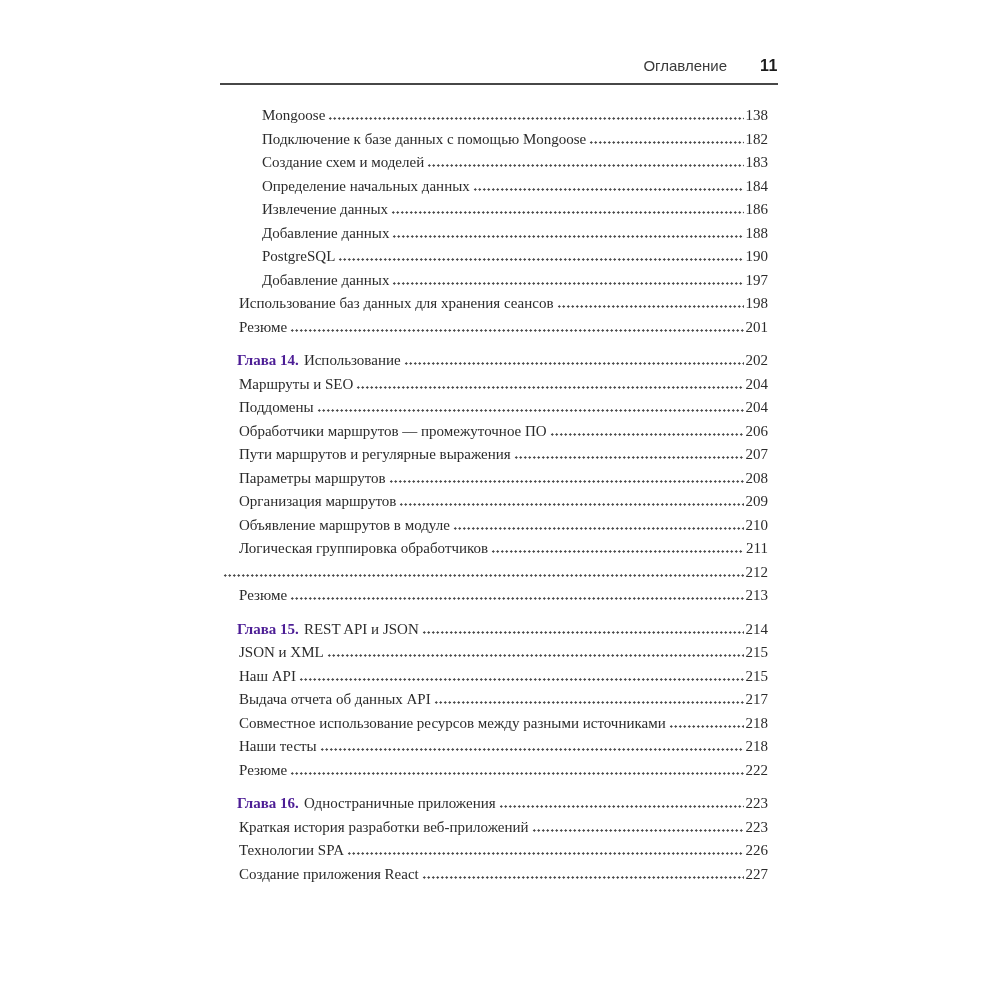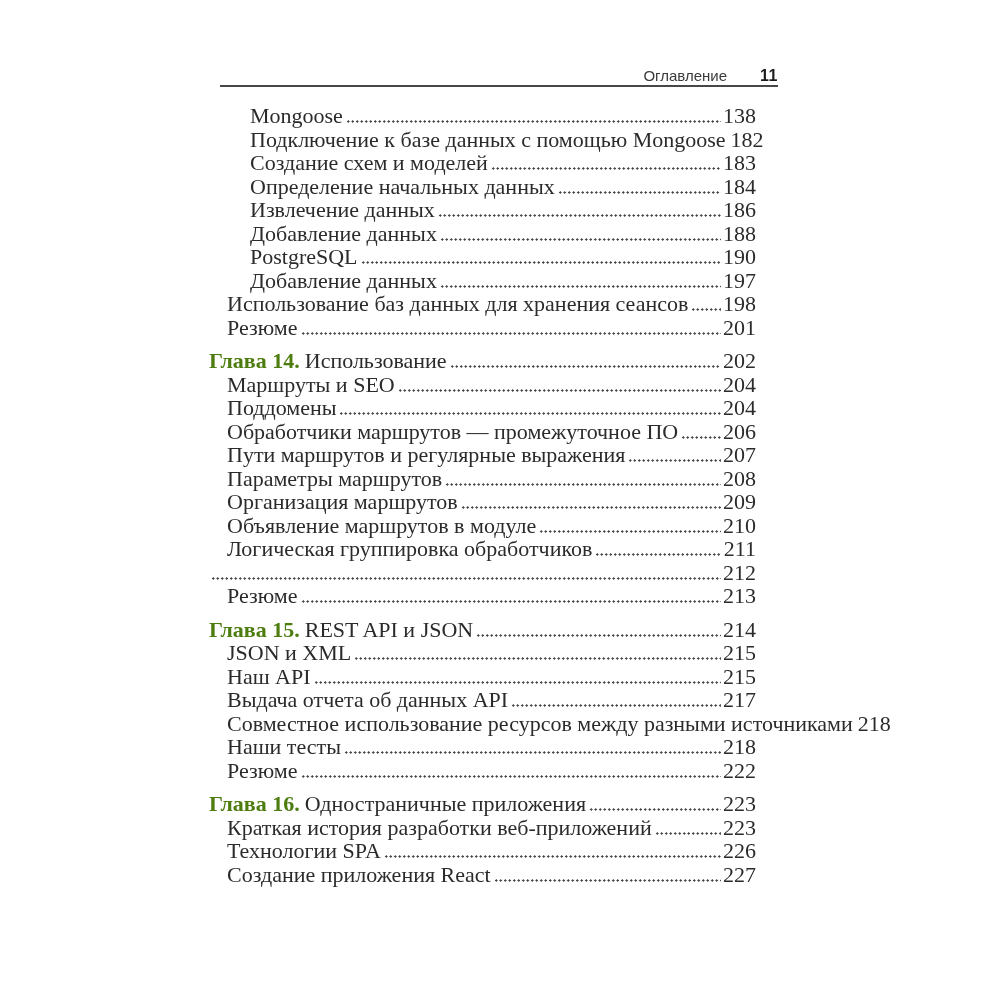--- a/index.html
+++ b/index.html
@@ -13,65 +13,67 @@
     height: 1000px;
     background: #ffffff;
     overflow: hidden;
     font-family: "Liberation Serif", serif;
   }
 
   
   .page-header {
     position: absolute;
     left: 220px;
-    top: 67px;
+    top: 57px;
     width: 558px;
     display: flex;
     justify-content: flex-end;
     align-items: baseline;
     gap: 22px;
+    padding-bottom: 8px;
     border-bottom: 2px solid #474747;
     font-family: "Liberation Sans", sans-serif;
   }
   .header-title {
     font-size: 15px;
     color: #3a3a3a;
   }
   .header-page-num {
     font-size: 16px;
     font-weight: bold;
     color: #1c1c1c;
     letter-spacing: 0.5px;
     margin-left: 11px;
   }
 
   
   .toc {
     position: absolute;
-    left: 208px;
+    left: 220px;
     top: 104px;
     width: 548px;
-    font-size: 22px;
+    font-size: 15px;
     color: #2b2b2b;
     text-align: right;
   }
   .toc-row {
     display: flex;
     align-items: baseline;
     height: 23.5px;
     line-height: 23.5px;
   }
   .toc-row.lvl0 { margin-top: 10px; }
   .lvl0 .toc-label { padding-left: 1px; }
   .lvl1 .toc-label { padding-left: 19px; }
   .lvl2 .toc-label { padding-left: 42px; }
   .chapter-prefix {
     font-weight: bold;
     margin-right: 5px;
-    color: #4d7c0f;
+    color: #4c1d95;
+    margin-left: 16px;
   }
   .toc-label { white-space: nowrap; }
   .dots {
     flex: 1 1 auto;
     height: 5px;
     margin-left: 3px;
     margin-right: 2px;
     background-image: radial-gradient(circle, #4a4a4a 1.02px, rgba(0,0,0,0) 1.32px);
     background-size: 4.5px 3px;
     background-repeat: repeat-x;

